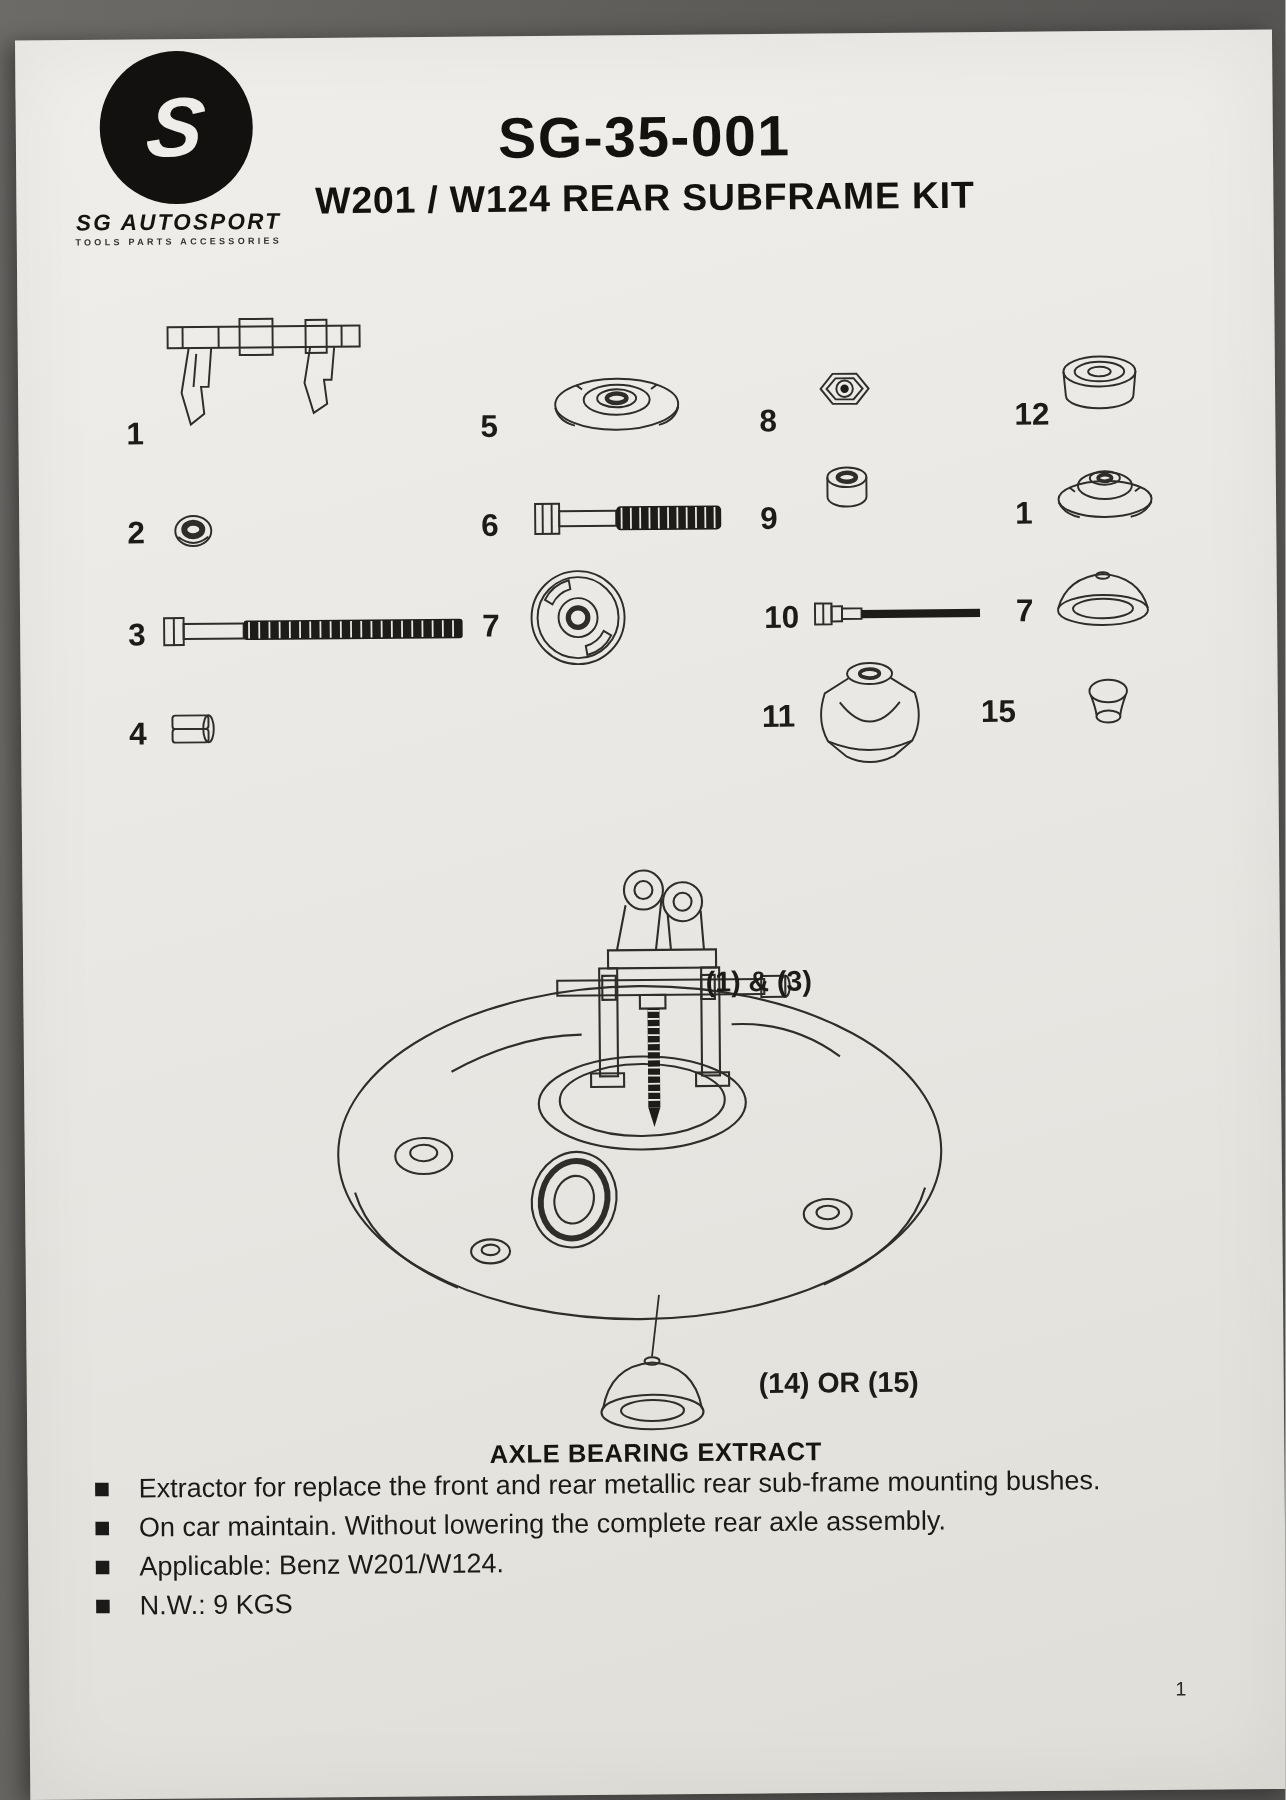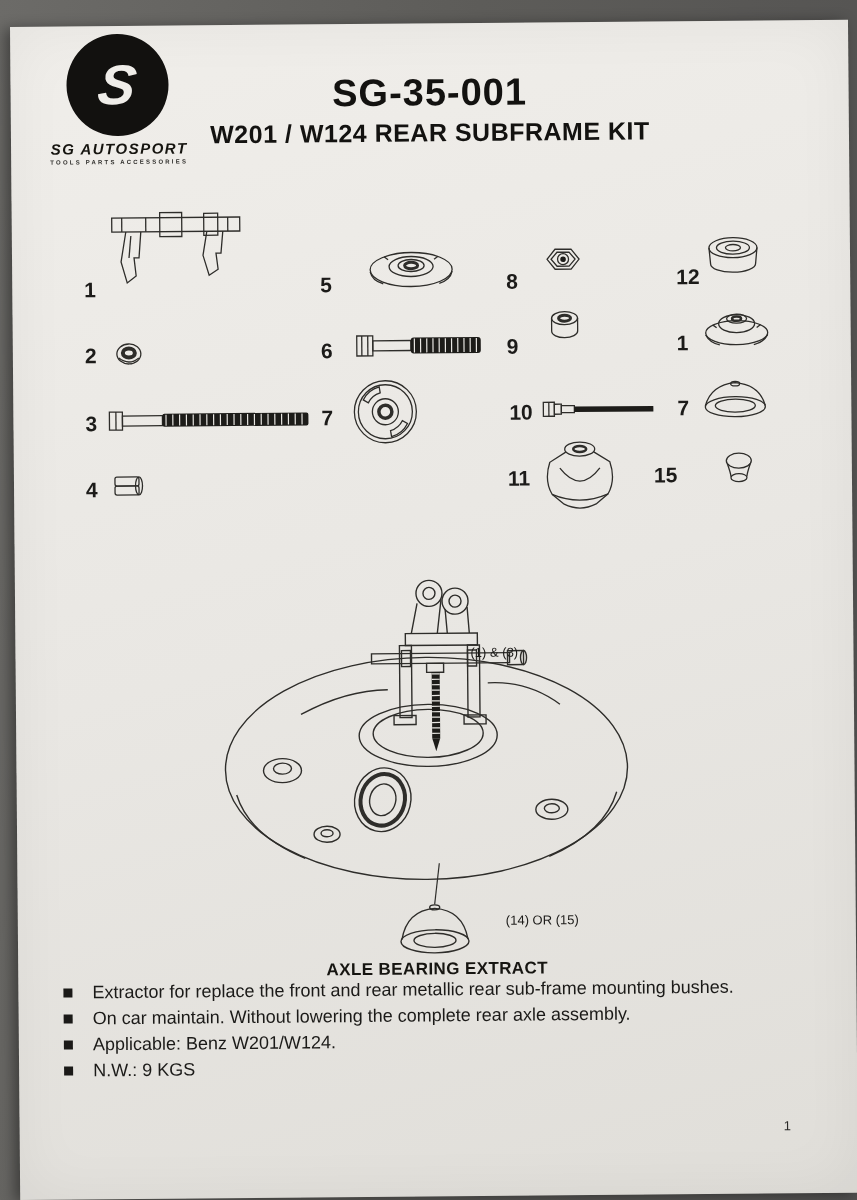--- a/index.html
+++ b/index.html
@@ -11,21 +11,21 @@
   .abs{position:absolute;}
   .logo-circle{width:102px;height:102px;border-radius:50%;background:#12110f;
     display:flex;align-items:center;justify-content:center;}
   .monogram{color:#efede9;font-size:56px;font-weight:bold;font-style:italic;transform:skewX(-8deg);line-height:1;}
   .brand{width:180px;text-align:center;font-size:15px;font-weight:bold;font-style:italic;
     letter-spacing:1.5px;color:#15140f;}
   .tagline{width:180px;text-align:center;font-size:6px;letter-spacing:2.2px;color:#33322f;font-weight:bold;}
   .doc-title{width:838px;text-align:center;font-size:38px;font-weight:bold;letter-spacing:1px;color:#131210;}
   .doc-subtitle{width:838px;text-align:center;font-size:25px;font-weight:bold;letter-spacing:.5px;color:#131210;}
   .part-num{font-size:21px;font-weight:bold;color:#1c1b19;}
-  .dg-label{font-size:13px;font-weight:normal;color:#1c1b19;white-space:nowrap;}
+  .dg-label{font-size:19px;font-weight:bold;color:#1c1b19;white-space:nowrap;}
   .caption{width:838px;text-align:center;font-size:17px;font-weight:bold;letter-spacing:.4px;color:#161511;}
   .notes{left:45px;top:956px;width:770px;}
   .note-item{display:flex;margin-bottom:5px;font-size:18px;color:#1b1a18;line-height:21px;}
   .bullet{width:9px;height:9px;background:#1b1a18;margin:6px 20px 0 0;flex-shrink:0;}
   .page-num{font-size:13px;color:#2a2927;}
   svg{display:block;}
 </style>
 </head>
 <body>
 

